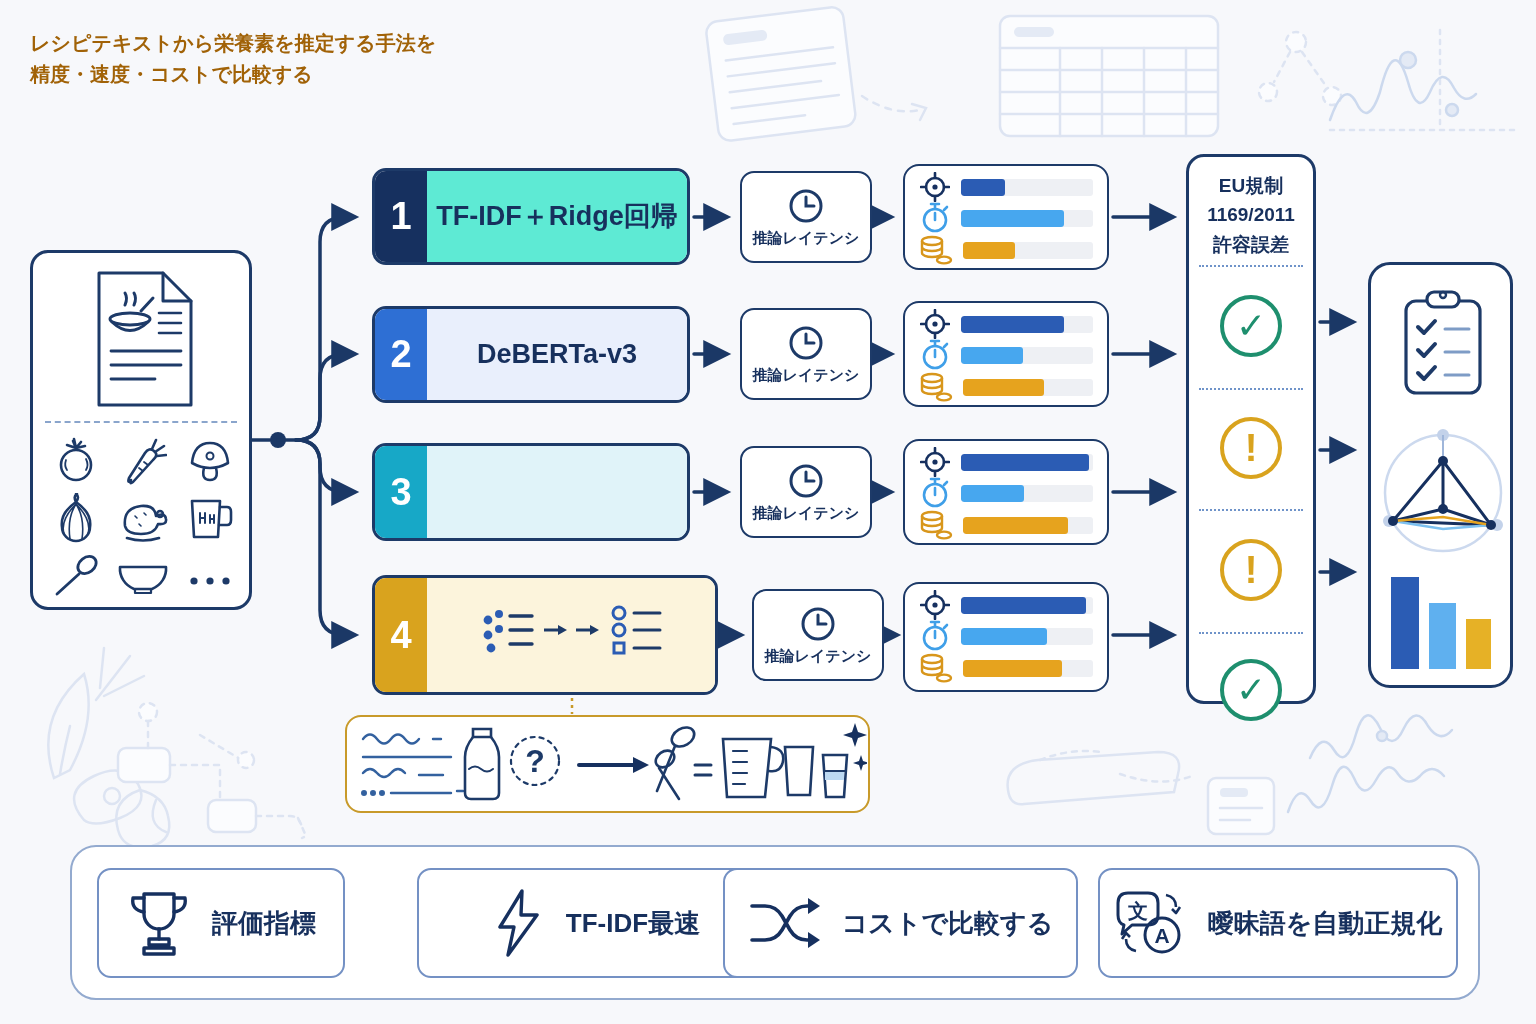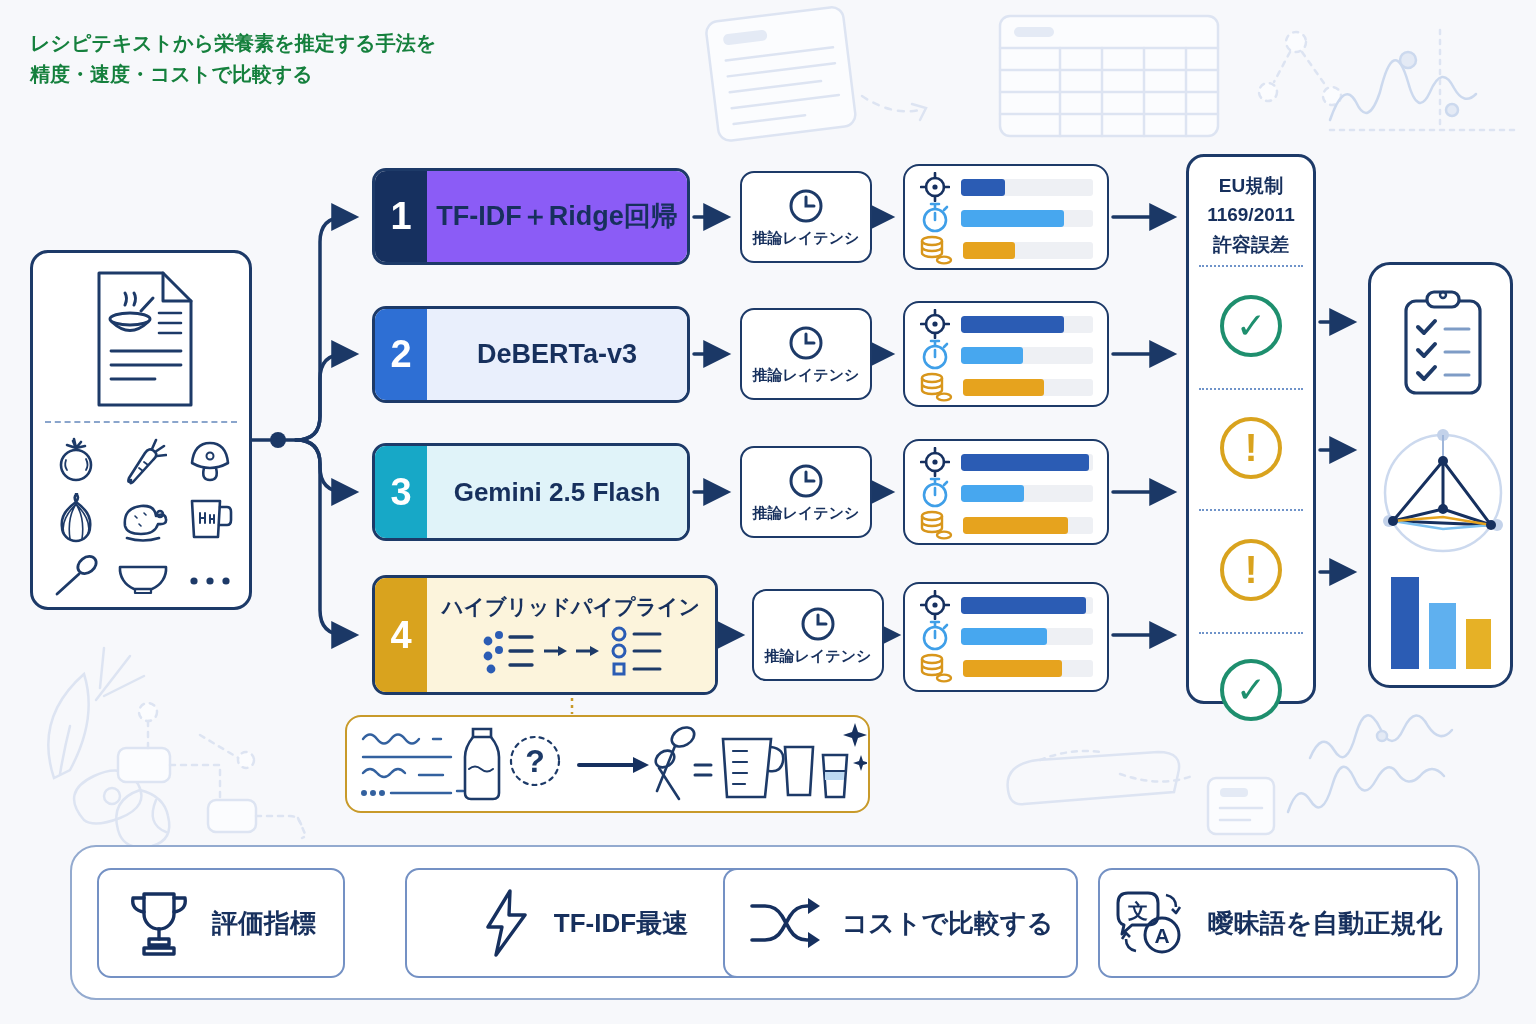--- a/index.html
+++ b/index.html
@@ -6,31 +6,31 @@
   html,body { width:1536px; height:1024px; }
   body {
     position:relative; background:#f7f8fb; overflow:hidden;
     font-family:"Liberation Sans","DejaVu Sans",sans-serif; color:#17305d;
   }
   .abs { position:absolute; }
   svg { display:block; }
 
   
   .title { font-size:46px; font-weight:900; color:#15294f; letter-spacing:1px; }
-  .subtitle { font-size:20px; font-weight:700; color:#15803d; line-height:1.55; }
+  .subtitle { font-size:20px; font-weight:700; color:#a16207; line-height:1.55; }
 
   
   .panel { position:absolute; background:#fff; border:3px solid #1d3a68; border-radius:18px; }
 
   
   .method { position:absolute; display:flex; border:3px solid #1d3a68; border-radius:14px; overflow:hidden; background:#fff; }
   .tab { flex:0 0 52px; display:flex; align-items:center; justify-content:center; color:#fff; font-size:38px; font-weight:800; }
   .tab1 { background:#16305f; } .tab2 { background:#2e6fd4; } .tab3 { background:#17a8c7; } .tab4 { background:#d9a31e; }
   .mbody { flex:1; display:flex; flex-direction:column; align-items:center; justify-content:center; }
-  .mbody1 { background:#8b5cf6; } .mbody2 { background:#e9effc; } .mbody3 { background:#e0f3f9; } .mbody4 { background:#fcf4dc; }
+  .mbody1 { background:#5eead4; } .mbody2 { background:#e9effc; } .mbody3 { background:#e0f3f9; } .mbody4 { background:#fcf4dc; }
   .mlabel { font-size:27px; font-weight:800; color:#17305d; line-height:1.25; text-align:center; }
   .m4title { font-size:21px; font-weight:800; color:#17305d; margin:10px 0 4px; }
   .m4flow { display:flex; align-items:center; gap:8px; padding-bottom:10px; }
   .substep { background:#fff; border:2.5px solid #1d3a68; border-radius:10px; padding:4px 10px; text-align:center;
              font-size:14.5px; font-weight:800; color:#17305d; line-height:1.3; }
 
   
   .latency { position:absolute; width:132px; height:92px; background:#fff; border:2.5px solid #1d3a68; border-radius:14px;
              display:flex; flex-direction:column; align-items:center; justify-content:center; gap:4px; }
   .latlabel { font-size:15px; font-weight:800; color:#17305d; }
@@ -239,28 +239,26 @@
 <div class="method" style="left:372px;top:306px;width:318px;height:97px;z-index:3">
   <div class="tab tab2">2</div>
   <div class="mbody mbody2">
       <div class="mlabel">DeBERTa-v3</div>
     </div>
 </div>
 <div class="method" style="left:372px;top:443px;width:318px;height:98px;z-index:3">
   <div class="tab tab3">3</div>
   <div class="mbody mbody3">
     <div class="mlabel" style="font-size:26px">
-      <div>Gemini 2.5 Flash</div>
     </div>
   </div>
 </div>
 <div class="method" style="left:372px;top:575px;width:346px;height:120px;z-index:3">
   <div class="tab tab4">4</div>
   <div class="mbody mbody4">
-    <div class="m4title">ハイブリッドパイプライン</div>
     <div class="m4flow">
       <svg width="58" height="48" viewBox="0 0 58 48" fill="none">
         <g fill="#2b5cb4">
             <circle cx="10" cy="14" r="4.4"></circle>
             <circle cx="21" cy="8" r="4"></circle>
             <circle cx="10" cy="29" r="4.4"></circle>
             <circle cx="21" cy="23" r="4"></circle>
             <circle cx="13" cy="42" r="4.4"></circle>
           </g>
         <g stroke="#1d3a68" stroke-width="3.4" stroke-linecap="round">
@@ -575,21 +573,21 @@
 <div class="legend-outer" style="z-index:3"></div>
 <div class="legend-item" style="left:97px;width:248px;z-index:4">
   <svg width="66" height="70" viewBox="0 0 66 70" fill="none" stroke="#16305f" stroke-width="3.4" stroke-linecap="round" stroke-linejoin="round">
     <path d="M18 6 H48 V26 a15 15 0 0 1 -30 0 Z"></path>
     <path d="M18 10 H7 q-2 12 11 14 M48 10 h11 q2 12 -11 14"></path>
     <path d="M33 41 v10"></path>
     <path d="M23 51 h20 v6 h-20 z M18 60 h30 v6 h-30 z"></path>
   </svg>
   <span class="legend-label">評価指標</span>
 </div>
-<div class="legend-item" style="left:405px;width:356px;z-index:4">
+<div class="legend-item" style="left:417px;width:356px;z-index:4">
   <svg width="56" height="72" viewBox="0 0 56 72" fill="none" stroke="#16305f" stroke-width="3.4" stroke-linejoin="round">
     <path d="M32 4 L10 40 H24 L18 68 L47 28 H31 Z"></path>
   </svg>
   <span class="legend-label">TF-IDF最速</span>
 </div>
 <div class="legend-item" style="left:723px;width:355px;z-index:4">
   <svg width="74" height="62" viewBox="0 0 74 62" fill="none" stroke="#16305f" stroke-width="3.6" stroke-linecap="round" stroke-linejoin="round">
     <path d="M4 14 h13 q11 0 17 10 l8 14 q6 10 17 10 h5"></path>
     <path d="M4 48 h13 q11 0 17 -10 l8 -14 q6 -10 17 -10 h5"></path>
     <path d="M60 6 l12 8 -12 8 z" fill="#16305f" stroke="none"></path>

